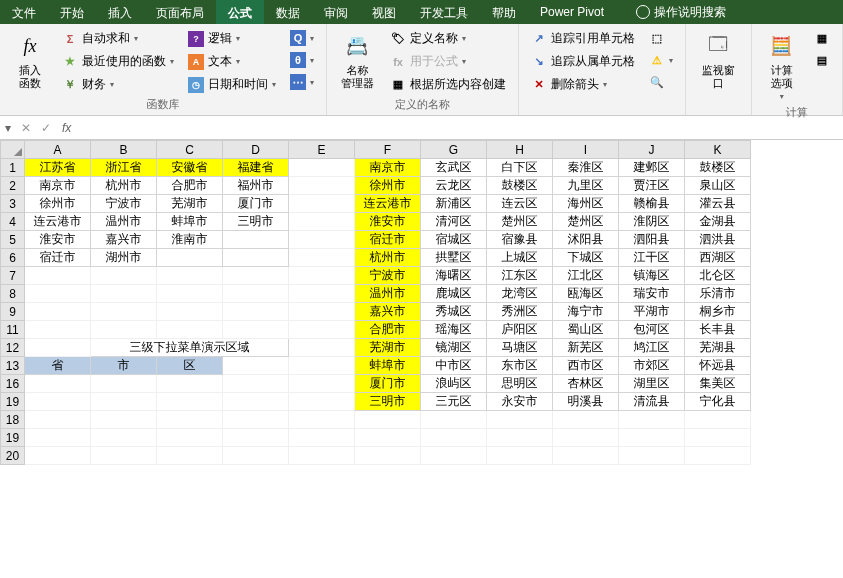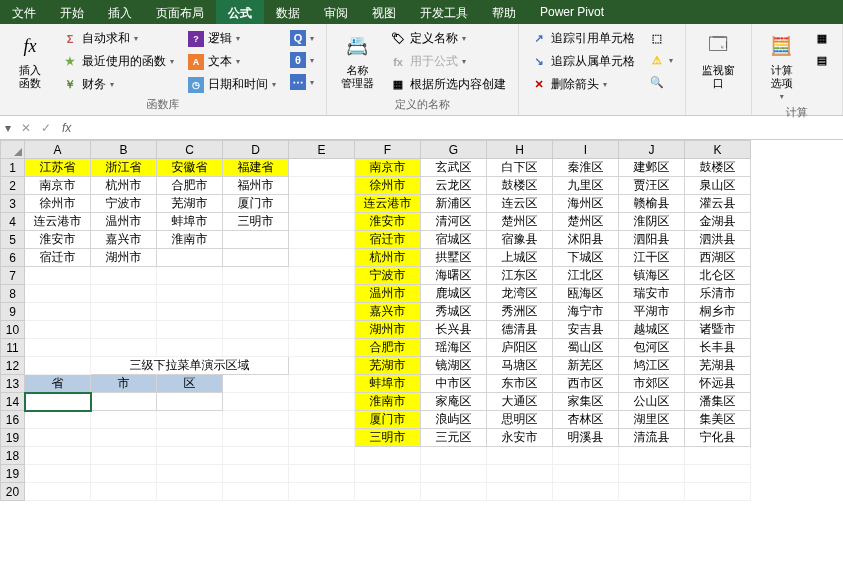--- a/index.html
+++ b/index.html
@@ -47,20 +47,24 @@
   <div class="tab">开始</div>
   <div class="tab">插入</div>
   <div class="tab">页面布局</div>
   <div class="tab active">公式</div>
   <div class="tab">数据</div>
   <div class="tab">审阅</div>
   <div class="tab">视图</div>
   <div class="tab">开发工具</div>
   <div class="tab">帮助</div>
   <div class="tab">Power Pivot</div>
+  <div class="tab special">
+    <span class="bulb"></span>
+    <span>操作说明搜索</span>
+  </div>
 </div>
 
 <div class="ribbon">
   <div class="rgroup">
     <div class="rgroup-body">
       <div class="bigbtn">
         <div class="icon fx-icon">fx</div>
         <div class="lbl">插入函数</div>
       </div>
       <div class="smallcol">
@@ -349,34 +353,20 @@
           <td class="cell empty" style="border:1px solid #f0f0f0;"></td>
           <td class="cell empty" style="border:1px solid #f0f0f0;"></td>
           <td class="cell yellow" style="">嘉兴市</td>
           <td class="cell " style="">秀城区</td>
           <td class="cell " style="">秀洲区</td>
           <td class="cell " style="">海宁市</td>
           <td class="cell " style="">平湖市</td>
           <td class="cell " style="">桐乡市</td>
         </tr>
         <tr>
-          <th class="rowh">10</th>
-          <td class="cell empty" style="border:1px solid #f0f0f0;"></td>
-          <td class="cell empty" style="border:1px solid #f0f0f0;"></td>
-          <td class="cell empty" style="border:1px solid #f0f0f0;"></td>
-          <td class="cell empty" style="border:1px solid #f0f0f0;"></td>
-          <td class="cell empty" style="border:1px solid #f0f0f0;"></td>
-          <td class="cell yellow" style="">湖州市</td>
-          <td class="cell " style="">长兴县</td>
-          <td class="cell " style="">德清县</td>
-          <td class="cell " style="">安吉县</td>
-          <td class="cell " style="">越城区</td>
-          <td class="cell " style="">诸暨市</td>
-        </tr>
-        <tr>
           <th class="rowh">11</th>
           <td class="cell empty" style="border:1px solid #f0f0f0;"></td>
           <td class="cell empty" style="border:1px solid #f0f0f0;"></td>
           <td class="cell empty" style="border:1px solid #f0f0f0;"></td>
           <td class="cell empty" style="border:1px solid #f0f0f0;"></td>
           <td class="cell empty" style="border:1px solid #f0f0f0;"></td>
           <td class="cell yellow" style="">合肥市</td>
           <td class="cell " style="">瑶海区</td>
           <td class="cell " style="">庐阳区</td>
           <td class="cell " style="">蜀山区</td>
@@ -403,34 +393,20 @@
           <td class="cell empty" style="border:1px solid #f0f0f0;"></td>
           <td class="cell empty" style="border:1px solid #f0f0f0;"></td>
           <td class="cell yellow" style="">蚌埠市</td>
           <td class="cell " style="">中市区</td>
           <td class="cell " style="">东市区</td>
           <td class="cell " style="">西市区</td>
           <td class="cell " style="">市郊区</td>
           <td class="cell " style="">怀远县</td>
         </tr>
         <tr>
-          <th class="rowh">14</th>
-          <td class="cell active-cell" style=""></td>
-          <td class="cell " style=""></td>
-          <td class="cell " style=""></td>
-          <td class="cell empty" style="border:1px solid #f0f0f0;"></td>
-          <td class="cell empty" style="border:1px solid #f0f0f0;"></td>
-          <td class="cell yellow" style="">淮南市</td>
-          <td class="cell " style="">家庵区</td>
-          <td class="cell " style="">大通区</td>
-          <td class="cell " style="">家集区</td>
-          <td class="cell " style="">公山区</td>
-          <td class="cell " style="">潘集区</td>
-        </tr>
-        <tr>
           <th class="rowh">16</th>
           <td class="cell empty" style="border:1px solid #f0f0f0;"></td>
           <td class="cell empty" style="border:1px solid #f0f0f0;"></td>
           <td class="cell empty" style="border:1px solid #f0f0f0;"></td>
           <td class="cell empty" style="border:1px solid #f0f0f0;"></td>
           <td class="cell empty" style="border:1px solid #f0f0f0;"></td>
           <td class="cell yellow" style="">厦门市</td>
           <td class="cell " style="">浪屿区</td>
           <td class="cell " style="">思明区</td>
           <td class="cell " style="">杏林区</td>

